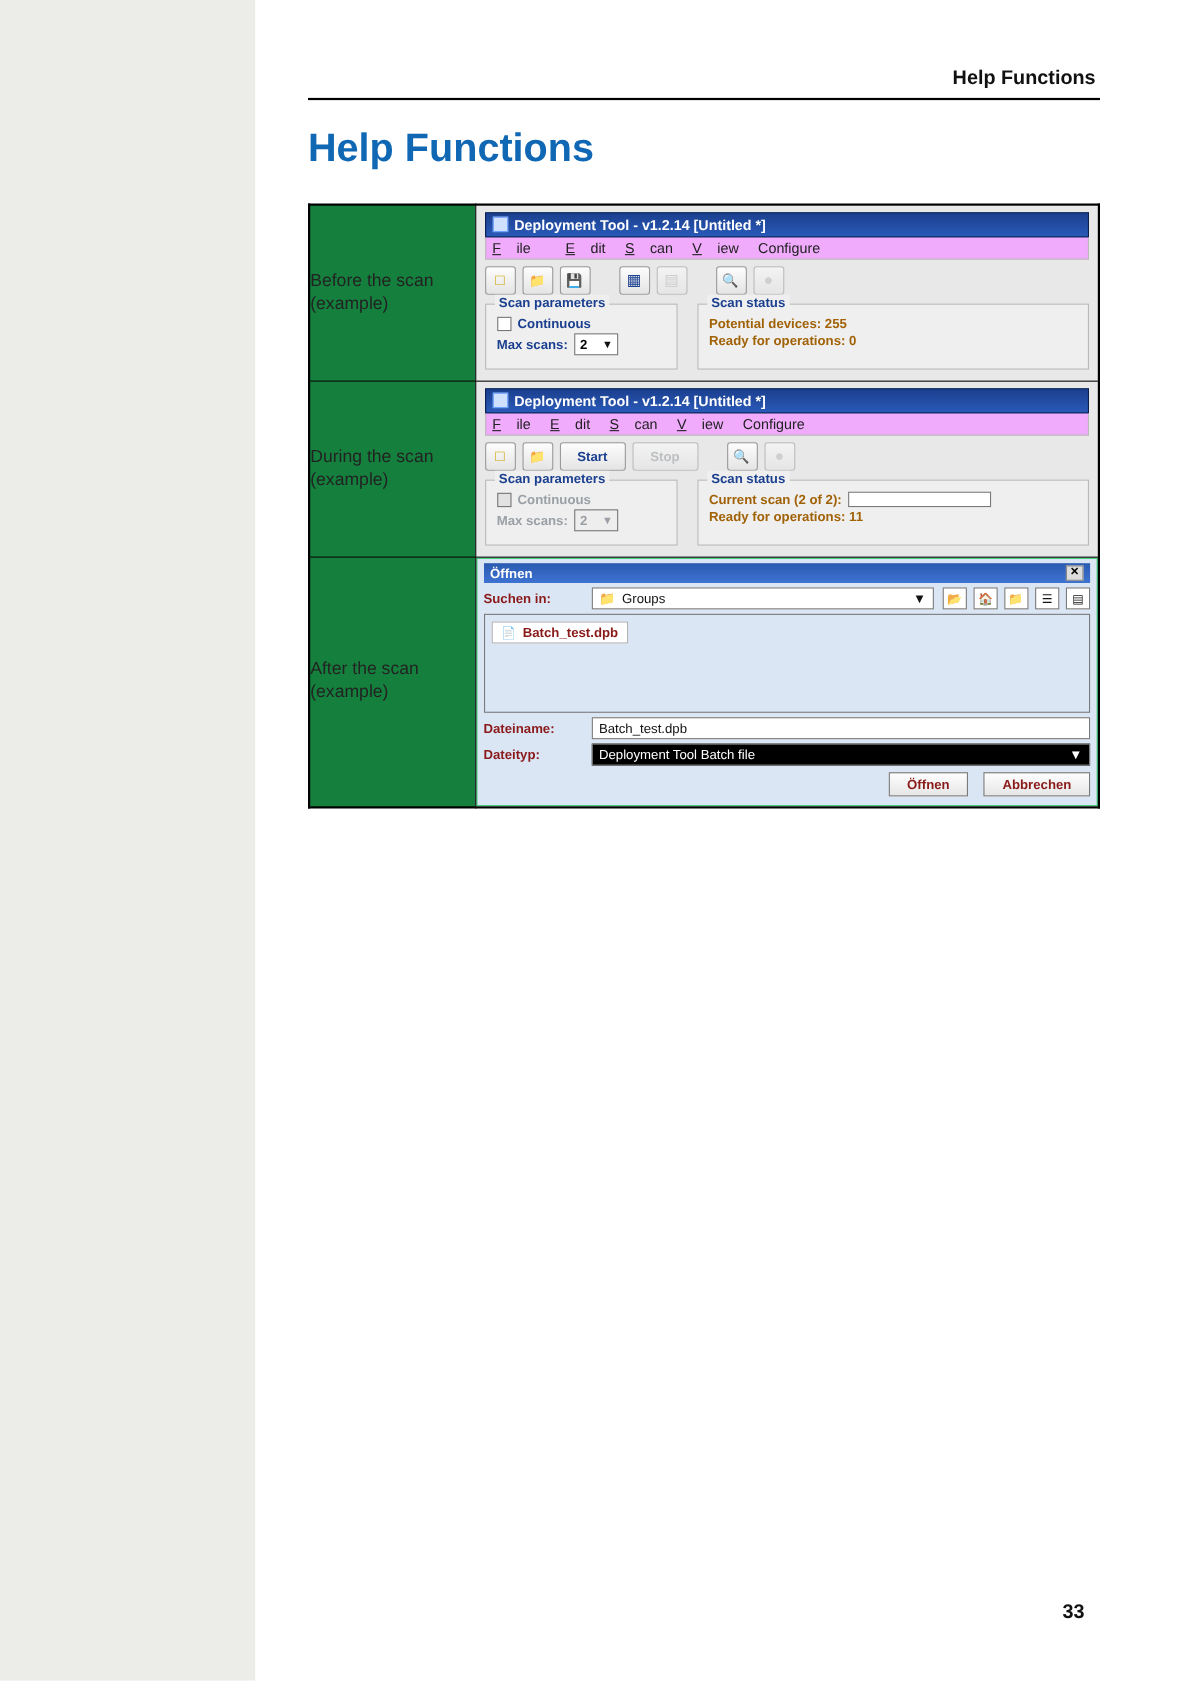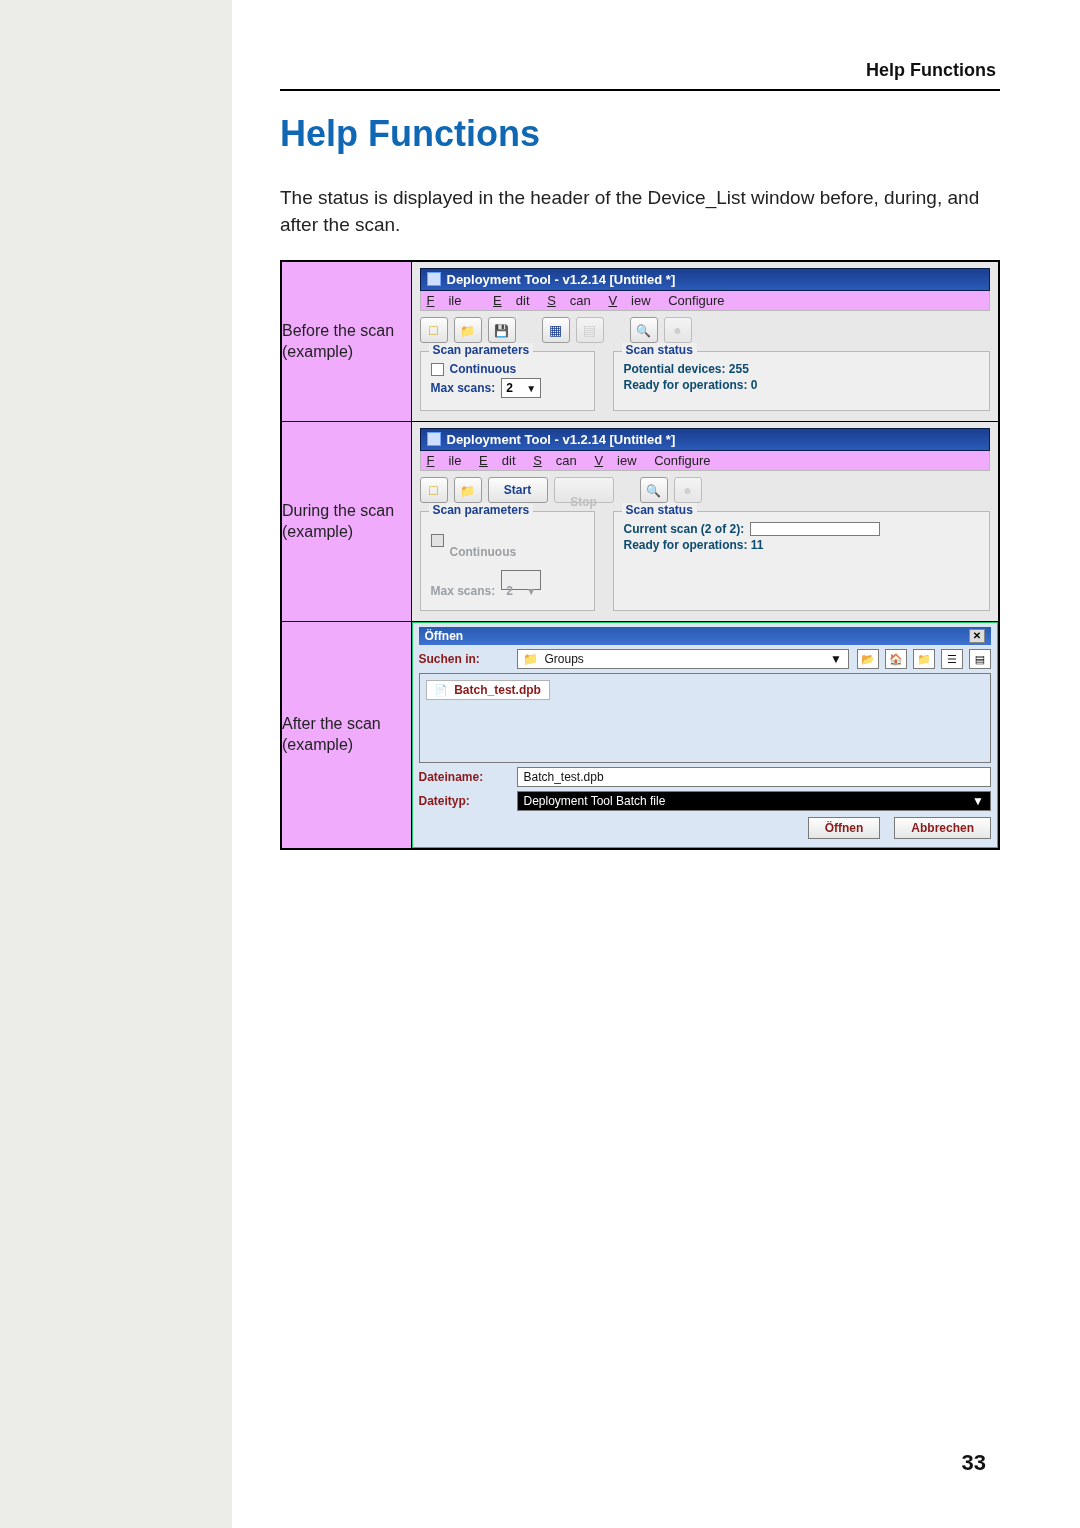--- a/index.html
+++ b/index.html
@@ -39,22 +39,22 @@
   }
 
   table.examples {
     border-collapse: collapse; width: 100%;
     border: 2px solid #000;
   }
   table.examples td {
     border: 1px solid #000; vertical-align: middle; padding: 0;
   }
   td.label {
-    width: 130px; padding: 10px 12px; font-size: 16px; line-height: 1.3;
-    color: #222; background: #f0abfc;
+    width: 151px; padding: 10px 12px; font-size: 16px; line-height: 1.3;
+    color: #222; background: #15803d;
   }
 
   
   .shot {
     background: #e8e8e8; padding: 6px 8px 10px 8px; width: 100%;
     font-family: Tahoma, Arial, sans-serif;
   }
 
   .titlebar {
     background: linear-gradient(#1b3f8f, #2a5ab8);
@@ -95,30 +95,30 @@
     background: #efefef;
   }
   .groupbox .legend {
     position: absolute; top: -9px; left: 8px; background: #efefef;
     padding: 0 4px; color: #1b3f8f; font-size: 12px; font-weight: 700;
   }
   .scan-params { width: 175px; }
   .scan-status { flex: 1; }
   .row { display: flex; align-items: center; gap: 6px; margin: 2px 0; font-size: 12px; }
   .row .lbl { color: #1b3f8f; font-weight: 700; }
-  .row .val { color: #0c4a6e; font-weight: 700; }
+  .row .val { color: #a16207; font-weight: 700; }
   .checkbox { width: 13px; height: 13px; border:1px solid #777; background:#fff; display:inline-block; }
   .checkbox.disabled { background:#e2e2e2; }
   .select {
     width: 40px; height: 20px; border:1px solid #777; background:#fff;
     display:inline-flex; align-items:center; justify-content:space-between; padding:0 4px; font-size:12px;
   }
   .select .caret { font-size: 10px; }
   .selnum { color:#000; font-weight:700; }
-  .disabled-text { color: #9aa0a6 !important; margin-top: 23px; }
+  .disabled-text { color: #9aa0a6 !important; }
   .progress { display:inline-block; width: 130px; height: 14px; border:1px solid #7a7a7a; background:#fff; }
 
   
   .dlg {
     background: #dbe6f5; border: 1px solid #22c55e; padding: 4px 6px 8px 6px;
     font-family: Tahoma, Arial, sans-serif; font-size: 12px;
   }
   .dlg .dtitlebar {
     background: linear-gradient(#2a5ab0,#3e73d2); color:#fff; font-weight:700;
     padding: 2px 6px; display:flex; justify-content:space-between; align-items:center;
@@ -130,35 +130,34 @@
   .dlg .select-wide.blue { background:#000000; color:#fff; }
   .dlg .iconbox { width:22px; height:20px; border:1px solid #7a7a7a; background:#fff; display:inline-flex; align-items:center; justify-content:center; font-size:11px; }
   .dlg .filelist { background:#dbe6f5; border:1px solid #7a7a7a; height:90px; padding:6px; }
   .dlg .fileitem { background:#fff; border:1px solid #b3b3b3; padding:2px 8px; display:inline-flex; align-items:center; gap:6px; color:#8a1a1a; font-weight:700; }
   .dlg .fileitem .ficon::before { content:"\1F4C4"; font-size:11px; color:#555; }
   .dlg .btn { border:1px solid #7a7a7a; background:linear-gradient(#fefefe,#e6e6e6); padding:3px 16px; font-size:12px; color:#8a1a1a; font-weight:700; }
   .dlg .actions { display:flex; gap:14px; justify-content:flex-end; margin-top:6px; }
   .dlg .topicons { display:flex; gap:6px; }
 
   .page-num {
-    position: absolute; right: 94px; bottom: 52px; font-size: 22px; font-weight: 700; text-align: right;
+    position: absolute; right: 94px; bottom: 52px; font-size: 18px; font-weight: 700; text-align: right;
   }
 </style>
 </head>
 <body>
 
 <div class="page">
   <div class="left-rail"></div>
 
   <div class="content">
     <div class="header-right">Help Functions</div>
     <hr class="rule">
 
     <h1 class="title">Help Functions</h1>
-    <p class="body">The status is displayed in the header of the Device_List window before, during, and after the scan.</p>
 
     <table class="examples">
 
       <tbody>
           <tr>
         <td class="label">Before the scan (example)</td>
         <td>
           <div class="shot">
             <div class="titlebar">
               <span class="tb-icon"></span>

